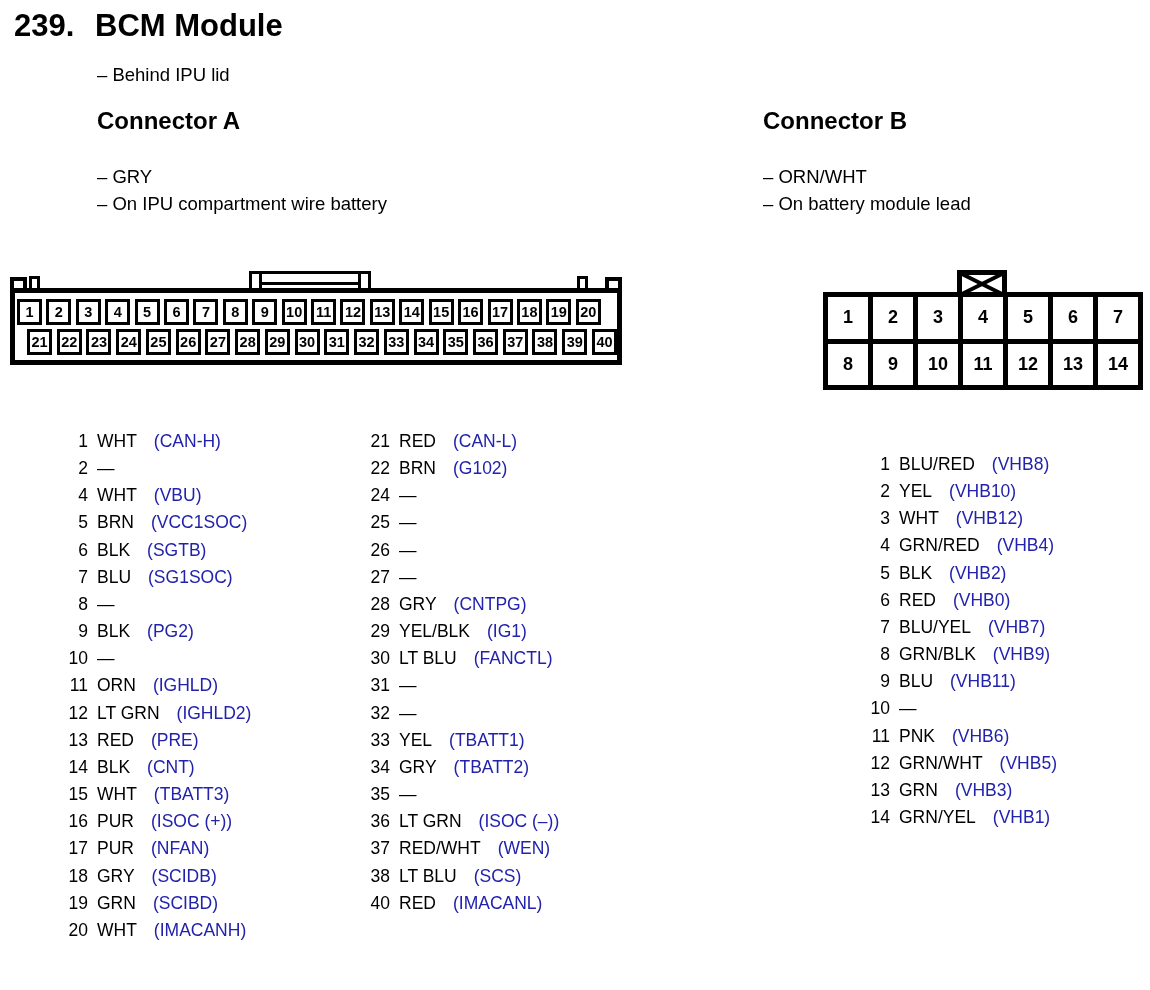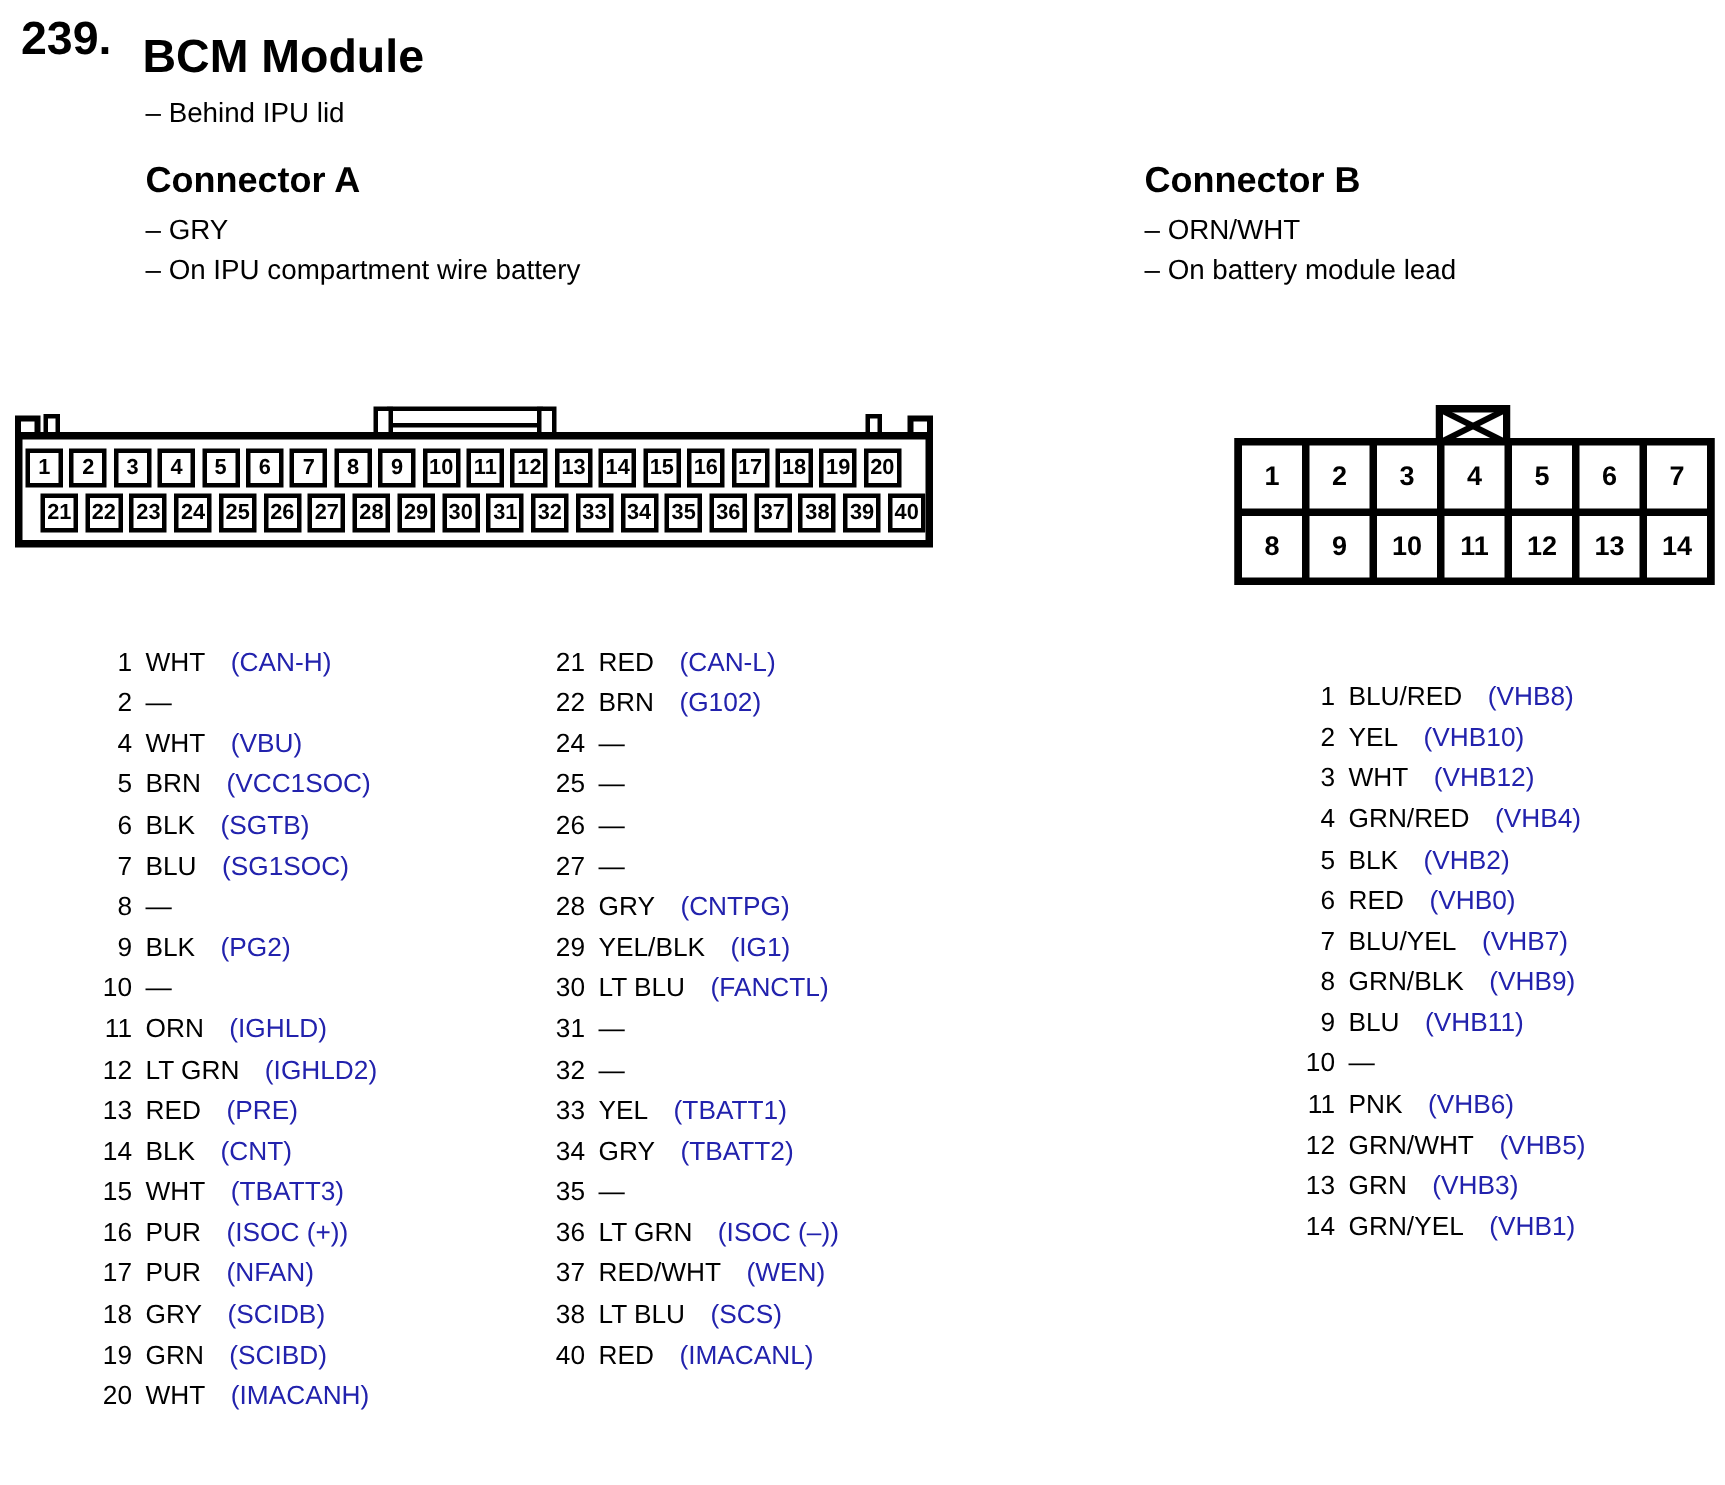--- a/index.html
+++ b/index.html
@@ -4,24 +4,24 @@
 <style>
   html,body { margin:0; padding:0; background:#ffffff; }
   #page {
     position:relative; width:1150px; height:954px; background:#ffffff;
     font-family:"Liberation Sans", sans-serif; color:#000; overflow:hidden;
   }
   .abs { position:absolute; }
 
   
   .secnum  { left:14px;  top:8px;  font-size:31px; font-weight:bold; }
-  .ptitle  { left:95px;  top:20px;  font-size:31px; font-weight:bold; }
+  .ptitle  { left:95px;  top:8px;  font-size:31px; font-weight:bold; }
   .locnote { left:97px;  top:64px; font-size:18.5px;text-align:center; }
   .conn-title { font-size:24px; font-weight:bold; }
-  .conn-note  { font-size:18.5px; }
+  .conn-note  { font-size:18.5px;margin-top:24px; }
 
   
   .a-cap  { position:absolute; top:277px; width:17px; height:18px;
             border:4px solid #000; background:#fff; box-sizing:border-box; }
   .a-bump { position:absolute; top:276px; width:11px; height:15px;
             border:3px solid #000; background:#fff; box-sizing:border-box; }
   .a-latch { position:absolute; left:249px; top:271px; width:122px; height:22px; }
   .a-bar  { position:absolute; left:9px; right:9px; top:0; height:14px;
             border:3px solid #000; background:#fff; box-sizing:border-box; }
   .a-post { position:absolute; top:0; width:13px; height:22px;

